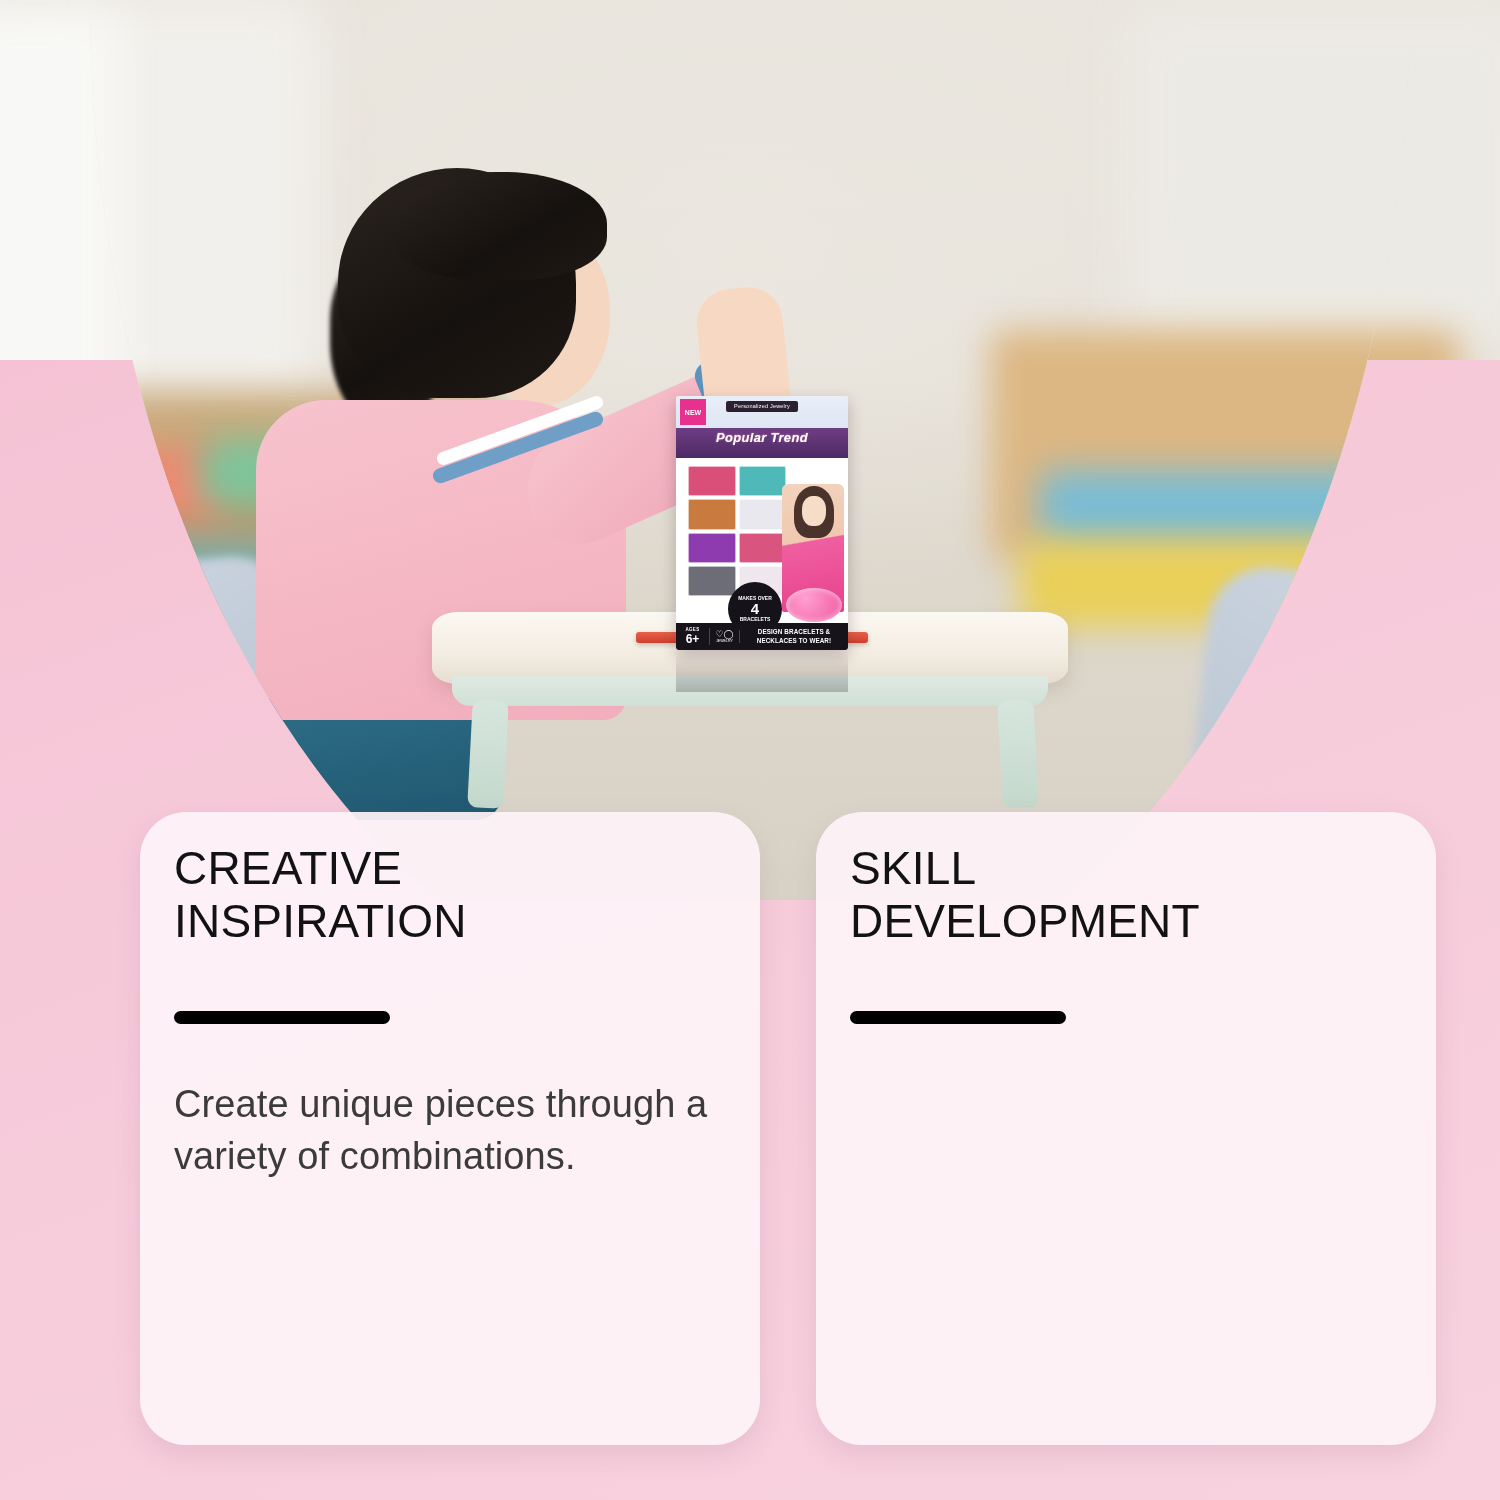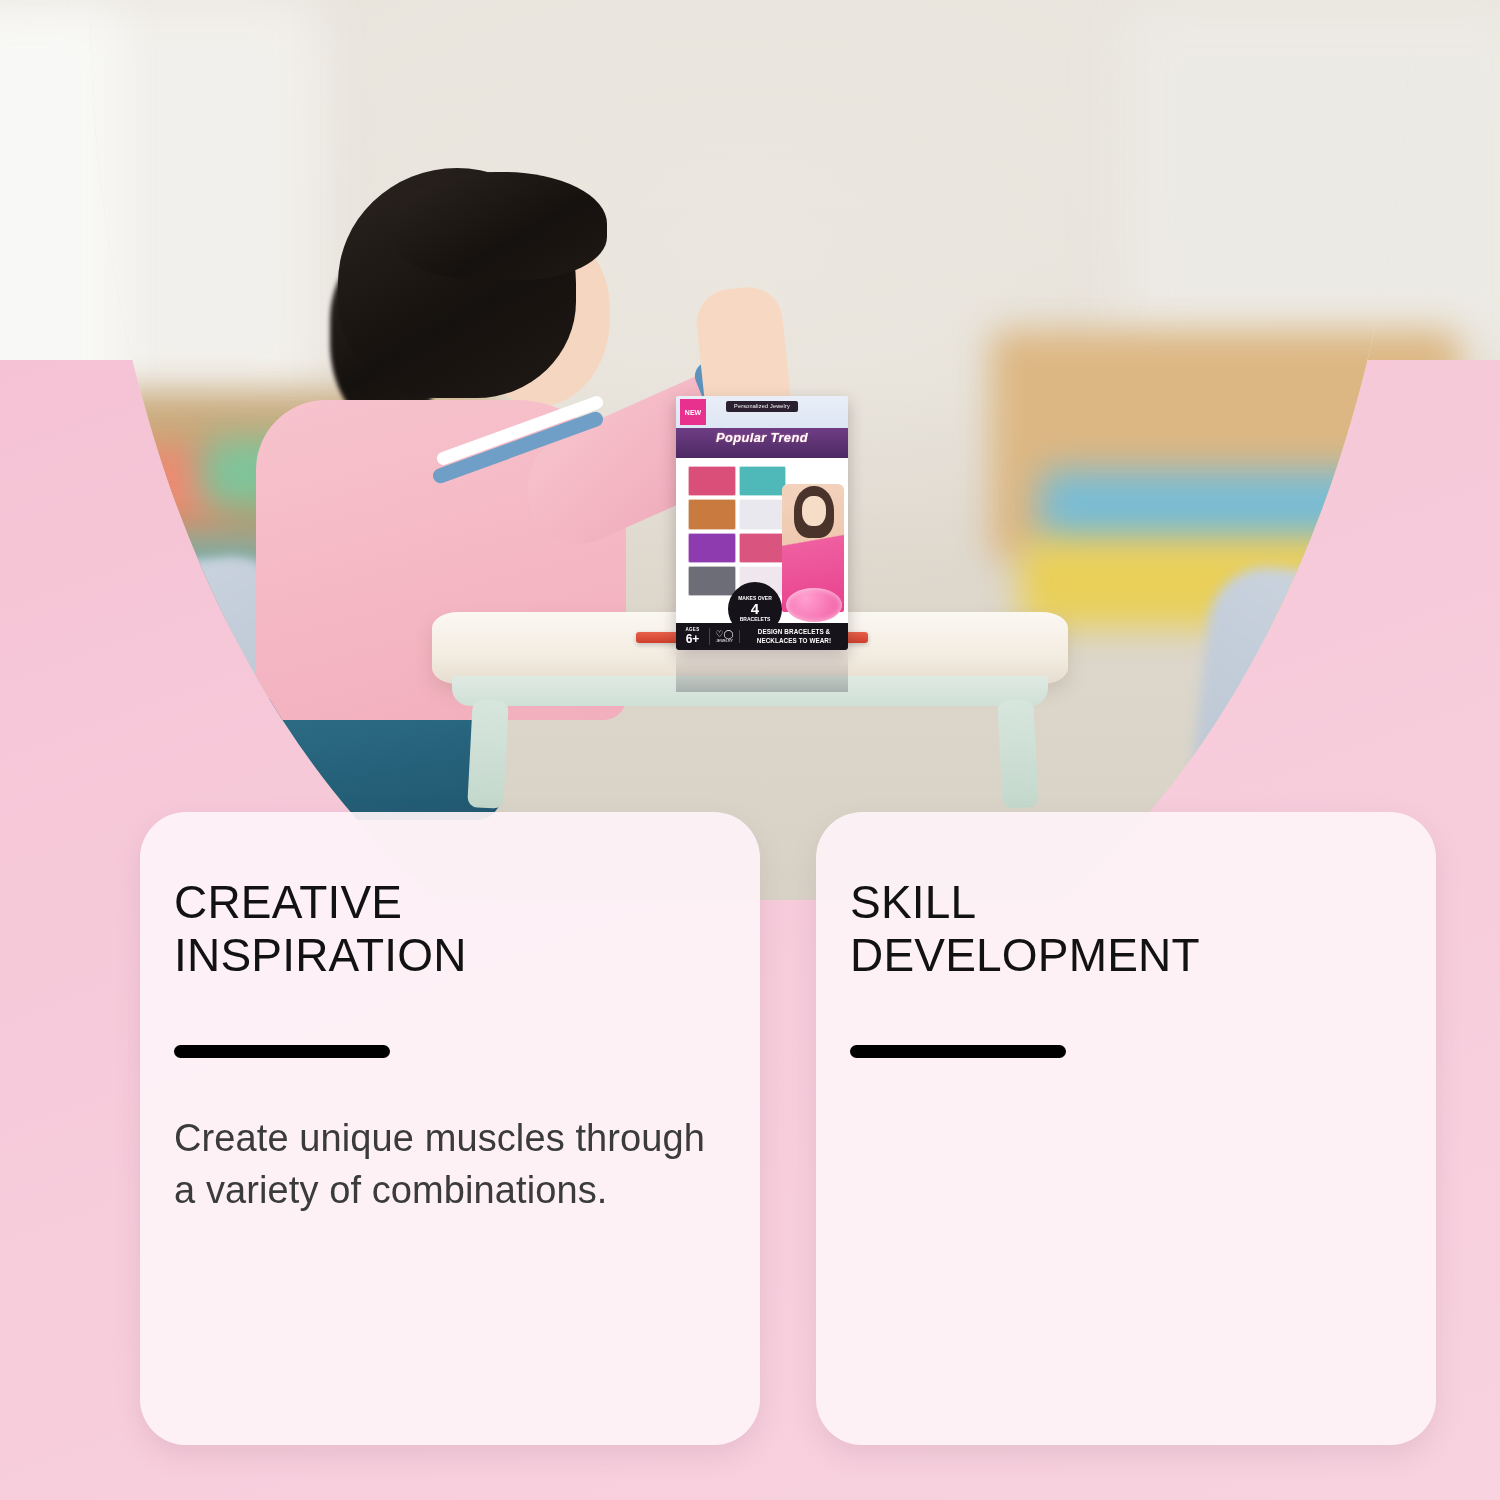--- a/index.html
+++ b/index.html
@@ -207,21 +207,21 @@
     background:linear-gradient(180deg,#e8614a,#cf3f2c); border-radius:3px;
     box-shadow:0 2px 5px rgba(0,0,0,.2);
   }
 
   
   .card{
     position:absolute; top:812px; width:620px; height:633px;
     background:rgba(253,243,248,.93);
     border-radius:46px;
     box-shadow:0 10px 26px rgba(150,100,125,.16);
-    padding:64px 40px 0 34px;
+    padding:30px 40px 0 34px;
   }
   .card.left { left:140px; }
   .card.right{ left:816px; }
 
   .card h2{
     font-size:46px; font-weight:normal; color:#121212; line-height:1.16;
     letter-spacing:.2px; white-space:pre-line;
   }
   .rule{
     width:216px; height:13px; background:#000; border-radius:7px;
@@ -342,21 +342,21 @@
         </div>
       </div>
 
     </div>
   </div>
 
   <div class="card left">
     <h2>CREATIVE
 INSPIRATION</h2>
     <div class="rule"></div>
-    <p>Create unique muscles through a variety of combinations.</p>
+    <p>Create unique pieces through a variety of combinations.</p>
   </div>
 
   <div class="card right">
     <h2>SKILL
 DEVELOPMENT</h2>
     <div class="rule"></div>
   </div>
 
 </div>
 

